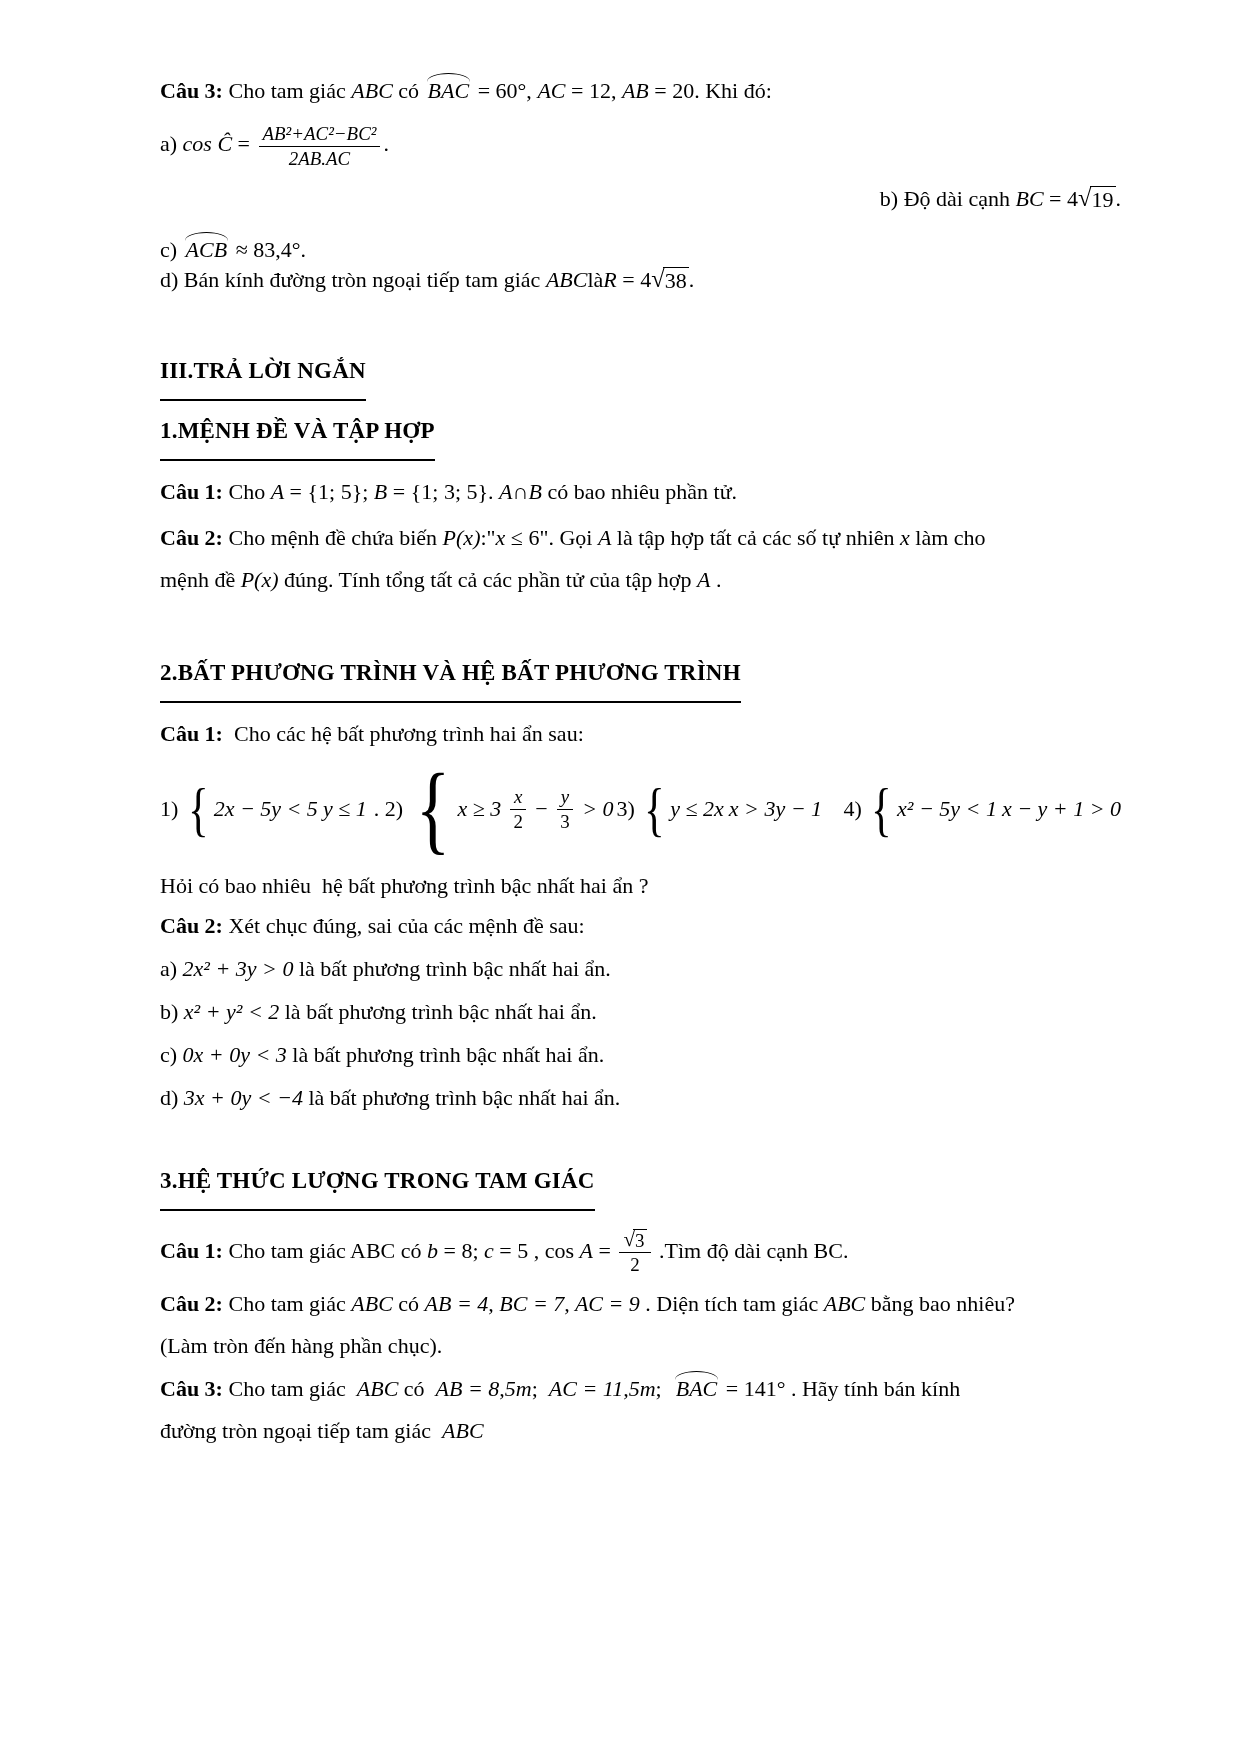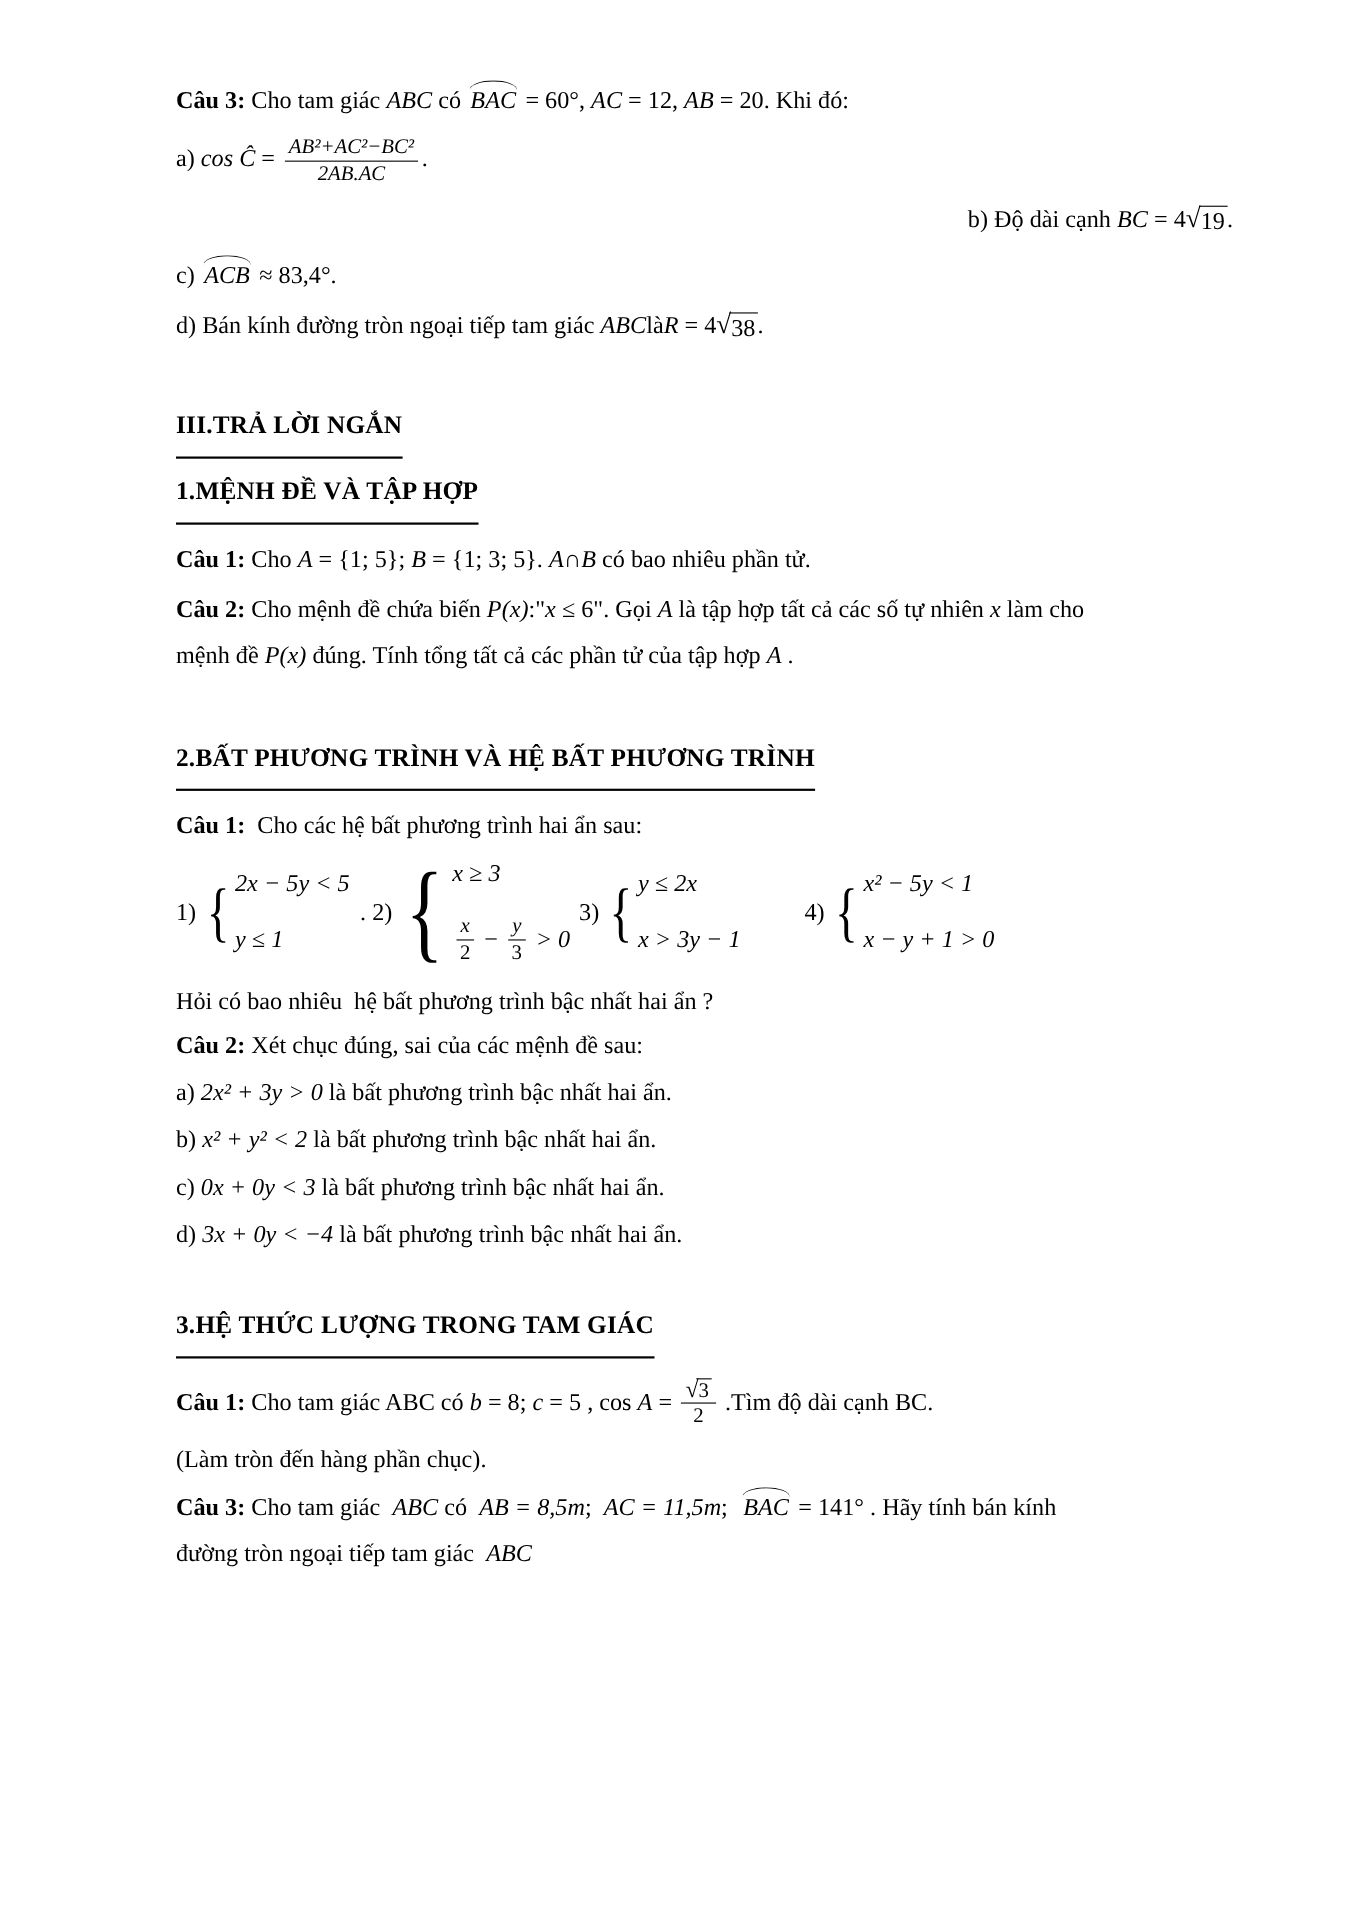--- a/index.html
+++ b/index.html
@@ -42,30 +42,30 @@
     border-top:1.9px solid #000;border-radius:50% 50% 0 0 / 100% 100% 0 0;
   }
 
   
   .sys{display:inline-flex;align-items:center;vertical-align:middle;}
   .sys .brace{
     font-size:60px;line-height:54px;font-weight:400;
     transform:scaleX(.72);transform-origin:center;margin-right:1px;
   }
   .sys .brace.tall{font-size:100px;line-height:92px;}
-  .sys .col{display:inline-flex;flex-direction:column;gap:21px;}
+  .sys .col{display:inline-flex;flex-direction:row;gap:5px;}
   .sys .row{display:inline-flex;align-items:center;}
 
   .ln-sys{display:flex;align-items:center;}
 
   
   .mt-a{margin-top:16px;}
   .mt-b{margin-top:14px;text-align:right;}
   .mt-c{margin-top:18px;}
-  .mt-d{margin-top:16px;}
+  .mt-d{}
   .mt-part{margin-top:60px;}
   .mt-h1{margin-top:14px;}
   .mt-s1q1{margin-top:16px;}
   .mt-s1q2{margin-top:16px;}
   .mt-cont{margin-top:12px;}
   .mt-h2{margin-top:62px;}
   .mt-s2q1{margin-top:16px;}
   .mt-sysrow{margin-top:14px;}
   .mt-hoi{margin-top:16px;}
   .mt-s2q2{margin-top:10px;}
@@ -121,17 +121,18 @@
   <div class="ln mt-item"><span>a) </span><span class="i">2x² + 3y &gt; 0</span><span> là bất phương trình bậc nhất hai ẩn.</span></div>
   <div class="ln mt-item"><span>b) </span><span class="i">x² + y² &lt; 2</span><span> là bất phương trình bậc nhất hai ẩn.</span></div>
   <div class="ln mt-item"><span>c) </span><span class="i">0x + 0y &lt; 3</span><span> là bất phương trình bậc nhất hai ẩn.</span></div>
   <div class="ln mt-item"><span>d) </span><span class="i">3x + 0y &lt; −4</span><span> là bất phương trình bậc nhất hai ẩn.</span></div>
 
   <div class="hwrap mt-h3">
     <span class="heading">3.HỆ THỨC LƯỢNG TRONG TAM GIÁC</span>
   </div>
 
   <div class="ln mt-s3q1"><span class="b ">Câu 1:</span><span> Cho tam giác ABC có </span><span class="i">b</span><span> = 8; </span><span class="i">c</span><span> = 5 , cos </span><span class="i">A</span><span> = </span><span class="frac"><span class="n"><span class="sqrt"><span class="sign">√</span><span class="rad">3</span></span></span><span class="d"><span>2</span></span></span><span> .Tìm độ dài cạnh BC.</span></div>
+  <div class="ln mt-s3q2"><span class="b ">Câu 2:</span><span> Cho tam giác </span><span class="i">ABC</span><span> có </span><span class="i">AB = 4, BC = 7, AC = 9</span><span> . Diện tích tam giác </span><span class="i">ABC</span><span> bằng bao nhiêu?</span></div>
   <div class="ln mt-cont"><span>(Làm tròn đến hàng phần chục).</span></div>
   <div class="ln mt-s3q3"><span class="b ">Câu 3:</span><span> Cho tam giác  </span><span class="i">ABC</span><span> có  </span><span class="i">AB = 8,5m</span><span>;  </span><span class="i">AC = 11,5m</span><span>;  </span><span class="hat">BAC</span><span> = 141° . Hãy tính bán kính</span></div>
   <div class="ln mt-cont"><span>đường tròn ngoại tiếp tam giác  </span><span class="i">ABC</span></div>
 
 </div>
 
 </body></html>

